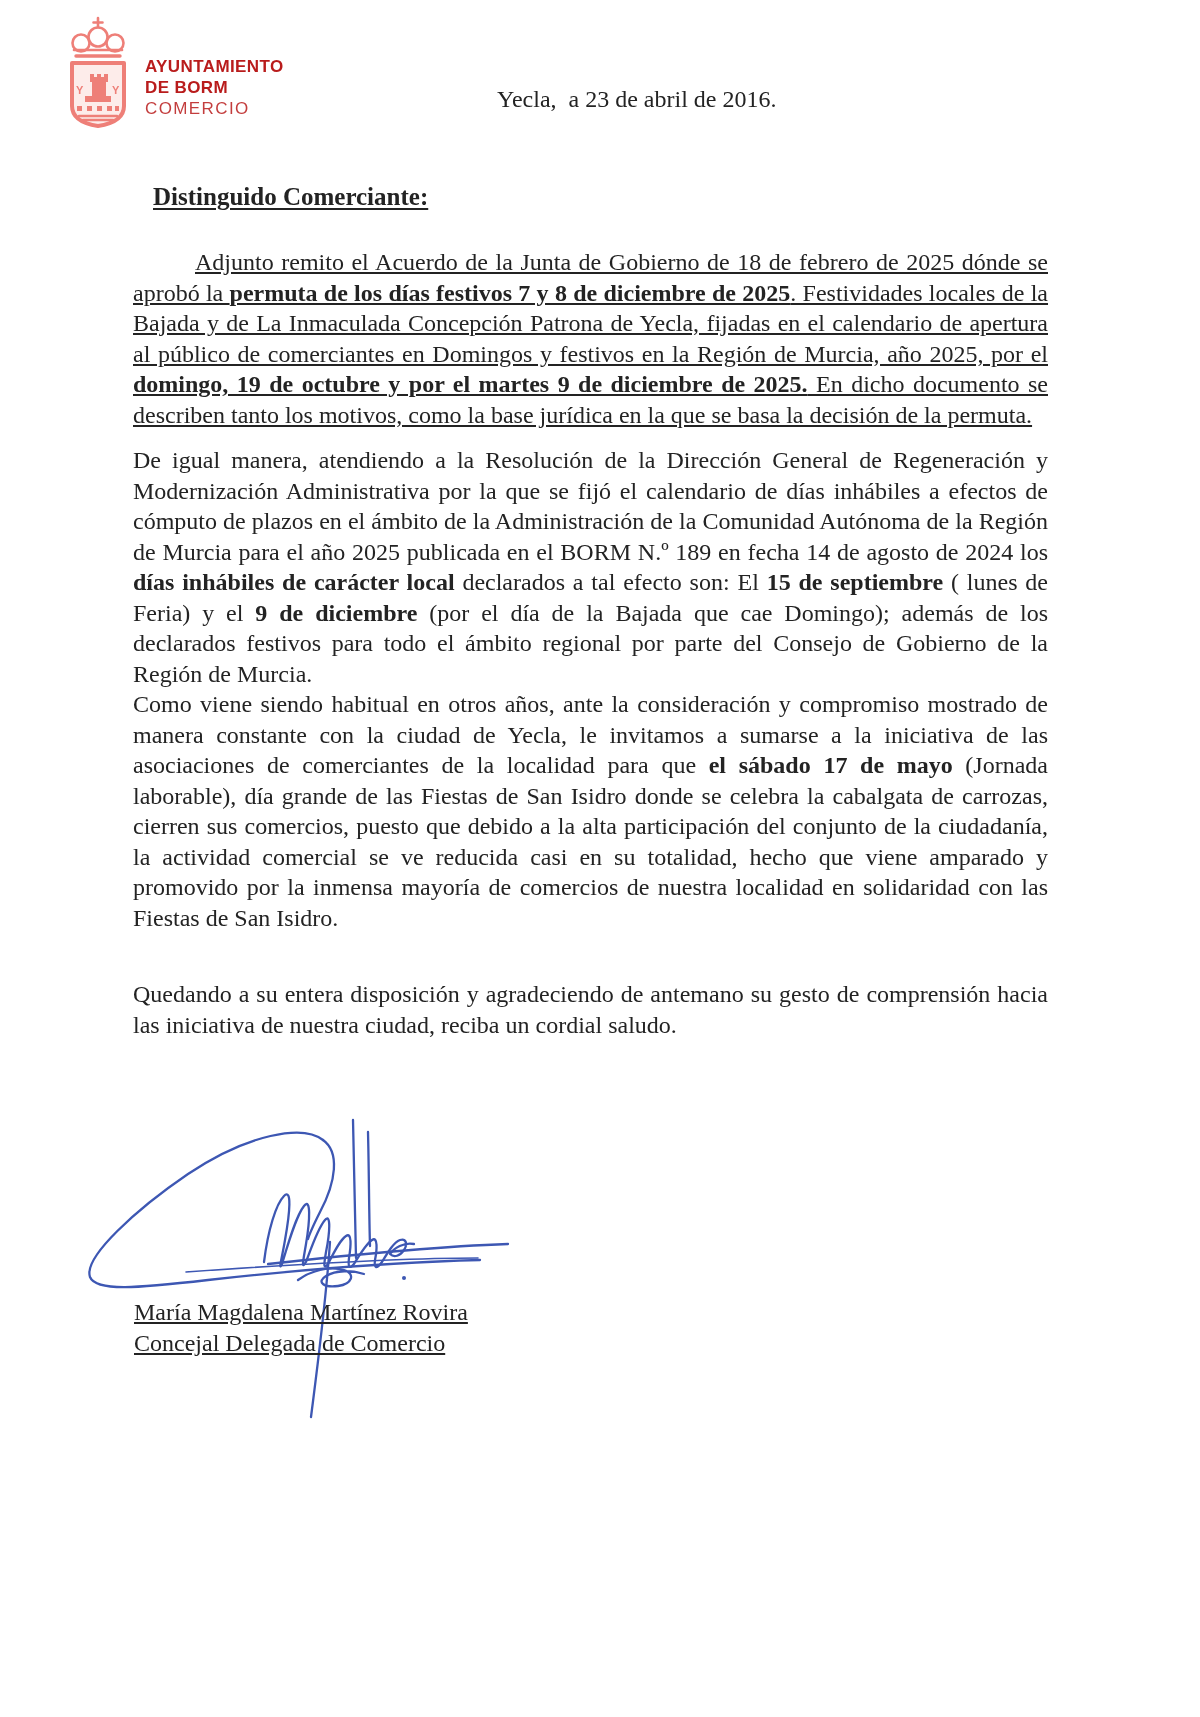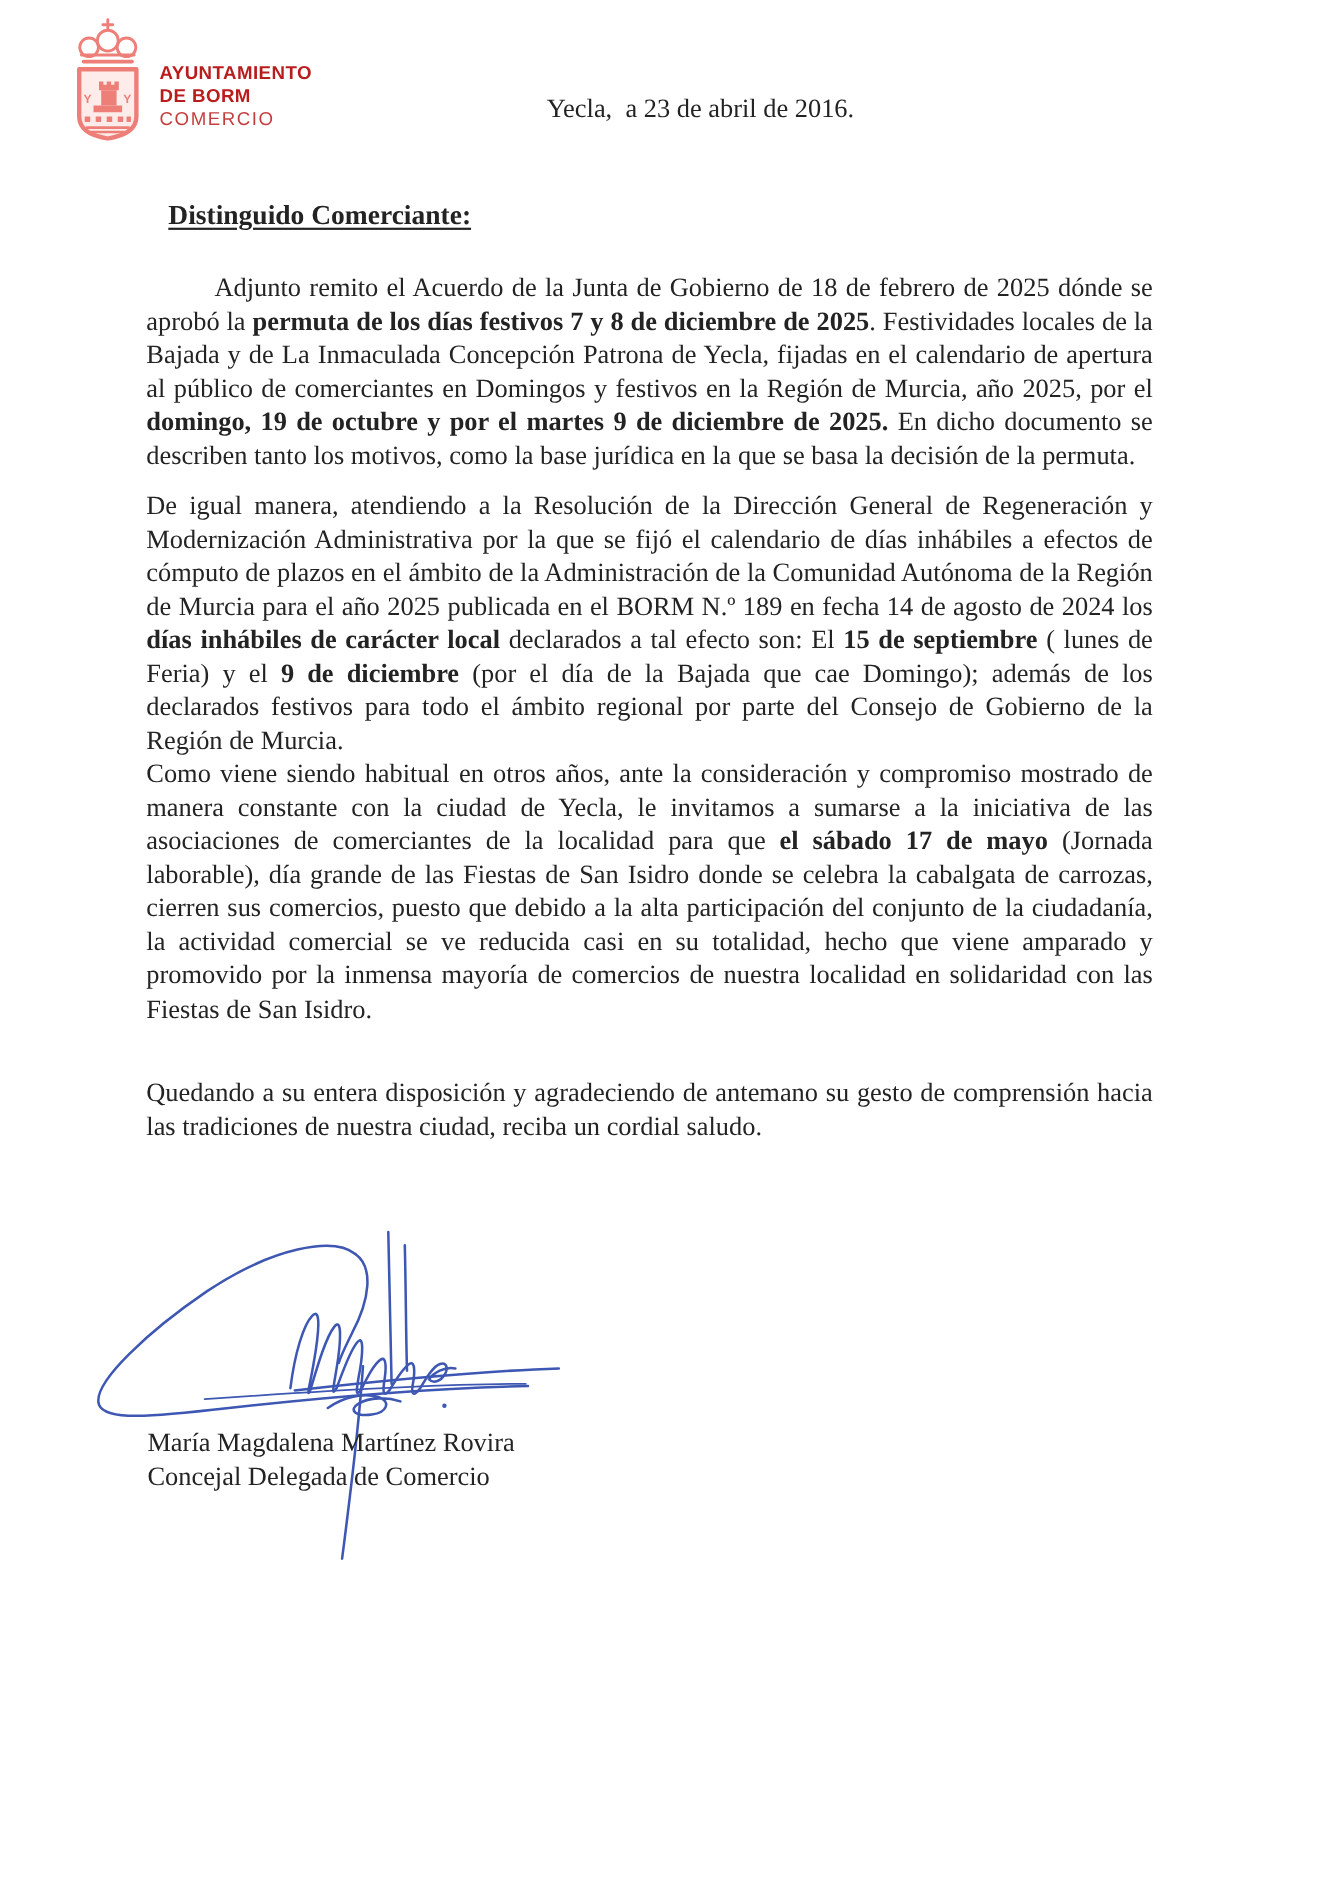--- a/index.html
+++ b/index.html
@@ -49,41 +49,42 @@
     text-underline-offset: 3px;
     text-decoration-thickness: 2px;
     margin-left: 20px;
   }
   .paragraphs p {
     margin: 0;
     font-size: 24px;
     line-height: 30.5px;
     text-align: justify;
   }
-  .paragraphs p:nth-of-type(1) { margin-top: 36px; text-indent: 62px; }
+  .paragraphs p:nth-of-type(1) { margin-top: 36px; text-indent: 62px; text-decoration: underline; }
   .paragraphs p:nth-of-type(2) { margin-top: 15px; }
   .paragraphs p:nth-of-type(3) { margin-top: 0; }
   .paragraphs p:nth-of-type(4) { margin-top: 46px; }
   .paragraphs b { font-weight: 700; }
 
   
   .signature-svg {
     position: absolute;
     left: 68px;
     top: 1112px;
     width: 450px;
     height: 320px;
     pointer-events: none;
   }
   .signer {
     position: absolute;
     left: 134px;
     top: 1297px;
     font-size: 24px;
     line-height: 31px;
+    text-decoration: underline;
   }
 </style>
 </head>
 <body>
 
 <div class="page">
 
   <div class="logo-block" style="color: rgb(238, 127, 120);">
     <svg class="emblem" viewBox="0 0 70 112" fill="none" stroke-linecap="round" stroke-linejoin="round">
 
@@ -116,21 +117,21 @@
   </div>
 
   <div class="date-line">Yecla,  a 23 de abril de 2016.</div>
 
   <div class="letter">
     <div class="salutation">Distinguido Comerciante:</div>
     <div class="paragraphs">
         <p><span>Adjunto remito el Acuerdo de la Junta de Gobierno de 18 de febrero de 2025 dónde se aprobó la </span><b>permuta de los días festivos 7 y 8 de diciembre de 2025</b><span>. Festividades locales de la Bajada y de La Inmaculada Concepción Patrona de Yecla, fijadas en el calendario de apertura al público de comerciantes en Domingos y festivos en la Región de Murcia, año 2025, por el </span><b>domingo, 19 de octubre y por el martes 9 de diciembre de 2025.</b><span> En dicho documento se describen tanto los motivos, como la base jurídica en la que se basa la decisión de la permuta.</span></p>
         <p><span>De igual manera, atendiendo a la Resolución de la Dirección General de Regeneración y Modernización Administrativa por la que se fijó el calendario de días inhábiles a efectos de cómputo de plazos en el ámbito de la Administración de la Comunidad Autónoma de la Región de Murcia para el año 2025 publicada en el BORM N.º 189 en fecha 14 de agosto de 2024 los </span><b>días inhábiles de carácter local</b><span> declarados a tal efecto son: El </span><b>15 de septiembre</b><span> ( lunes de Feria) y el </span><b>9 de diciembre</b><span> (por el día de la Bajada que cae Domingo); además de los declarados festivos para todo el ámbito regional por parte del Consejo de Gobierno de la Región de Murcia.</span></p>
         <p><span>Como viene siendo habitual en otros años, ante la consideración y compromiso mostrado de manera constante con la ciudad de Yecla, le invitamos a sumarse a la iniciativa de las asociaciones de comerciantes de la localidad para que </span><b>el sábado 17 de mayo</b><span> (Jornada laborable), día grande de las Fiestas de San Isidro donde se celebra la cabalgata de carrozas, cierren sus comercios, puesto que debido a la alta participación del conjunto de la ciudadanía, la actividad comercial se ve reducida casi en su totalidad, hecho que viene amparado y promovido por la inmensa mayoría de comercios de nuestra localidad en solidaridad con las Fiestas de San Isidro.</span></p>
-        <p><span>Quedando a su entera disposición y agradeciendo de antemano su gesto de comprensión hacia las tradiciones de nuestra ciudad, reciba un cordial saludo.</span></p>
+        <p><span>Quedando a su entera disposición y agradeciendo de antemano su gesto de comprensión hacia las iniciativa de nuestra ciudad, reciba un cordial saludo.</span></p>
       </div>
   </div>
 
   <svg class="signature-svg" viewBox="0 0 450 320" fill="none" stroke-linecap="round" stroke-linejoin="round" stroke-width="2.3" style="color: rgb(61, 87, 179);">
     <g stroke="currentColor">
 
       <path d="M255 28 C235 12 180 22 120 62 C70 96 15 145 22 165 C28 180 70 176 140 168 C230 158 330 150 412 148"></path>
       <path d="M255 28 C272 40 268 70 252 100 C247 110 242 120 240 127"></path>
 
       <path d="M196 150 C200 118 208 92 216 84 C224 76 222 100 217 128 C214 146 210 160 214 152 C220 132 228 104 236 94 C243 85 242 108 238 132 C235 150 233 158 238 150 C244 134 250 116 257 108 C263 101 262 120 258 140 C256 152 255 158 260 152 C266 140 272 128 278 124 C284 120 283 134 281 146 C280 154 281 158 286 152 C292 142 298 132 304 128 C310 124 309 138 307 148 C306 156 308 158 314 150 C320 140 326 130 332 128 C338 126 340 132 336 138 C332 144 326 146 322 142 C326 136 336 130 346 132"></path>

